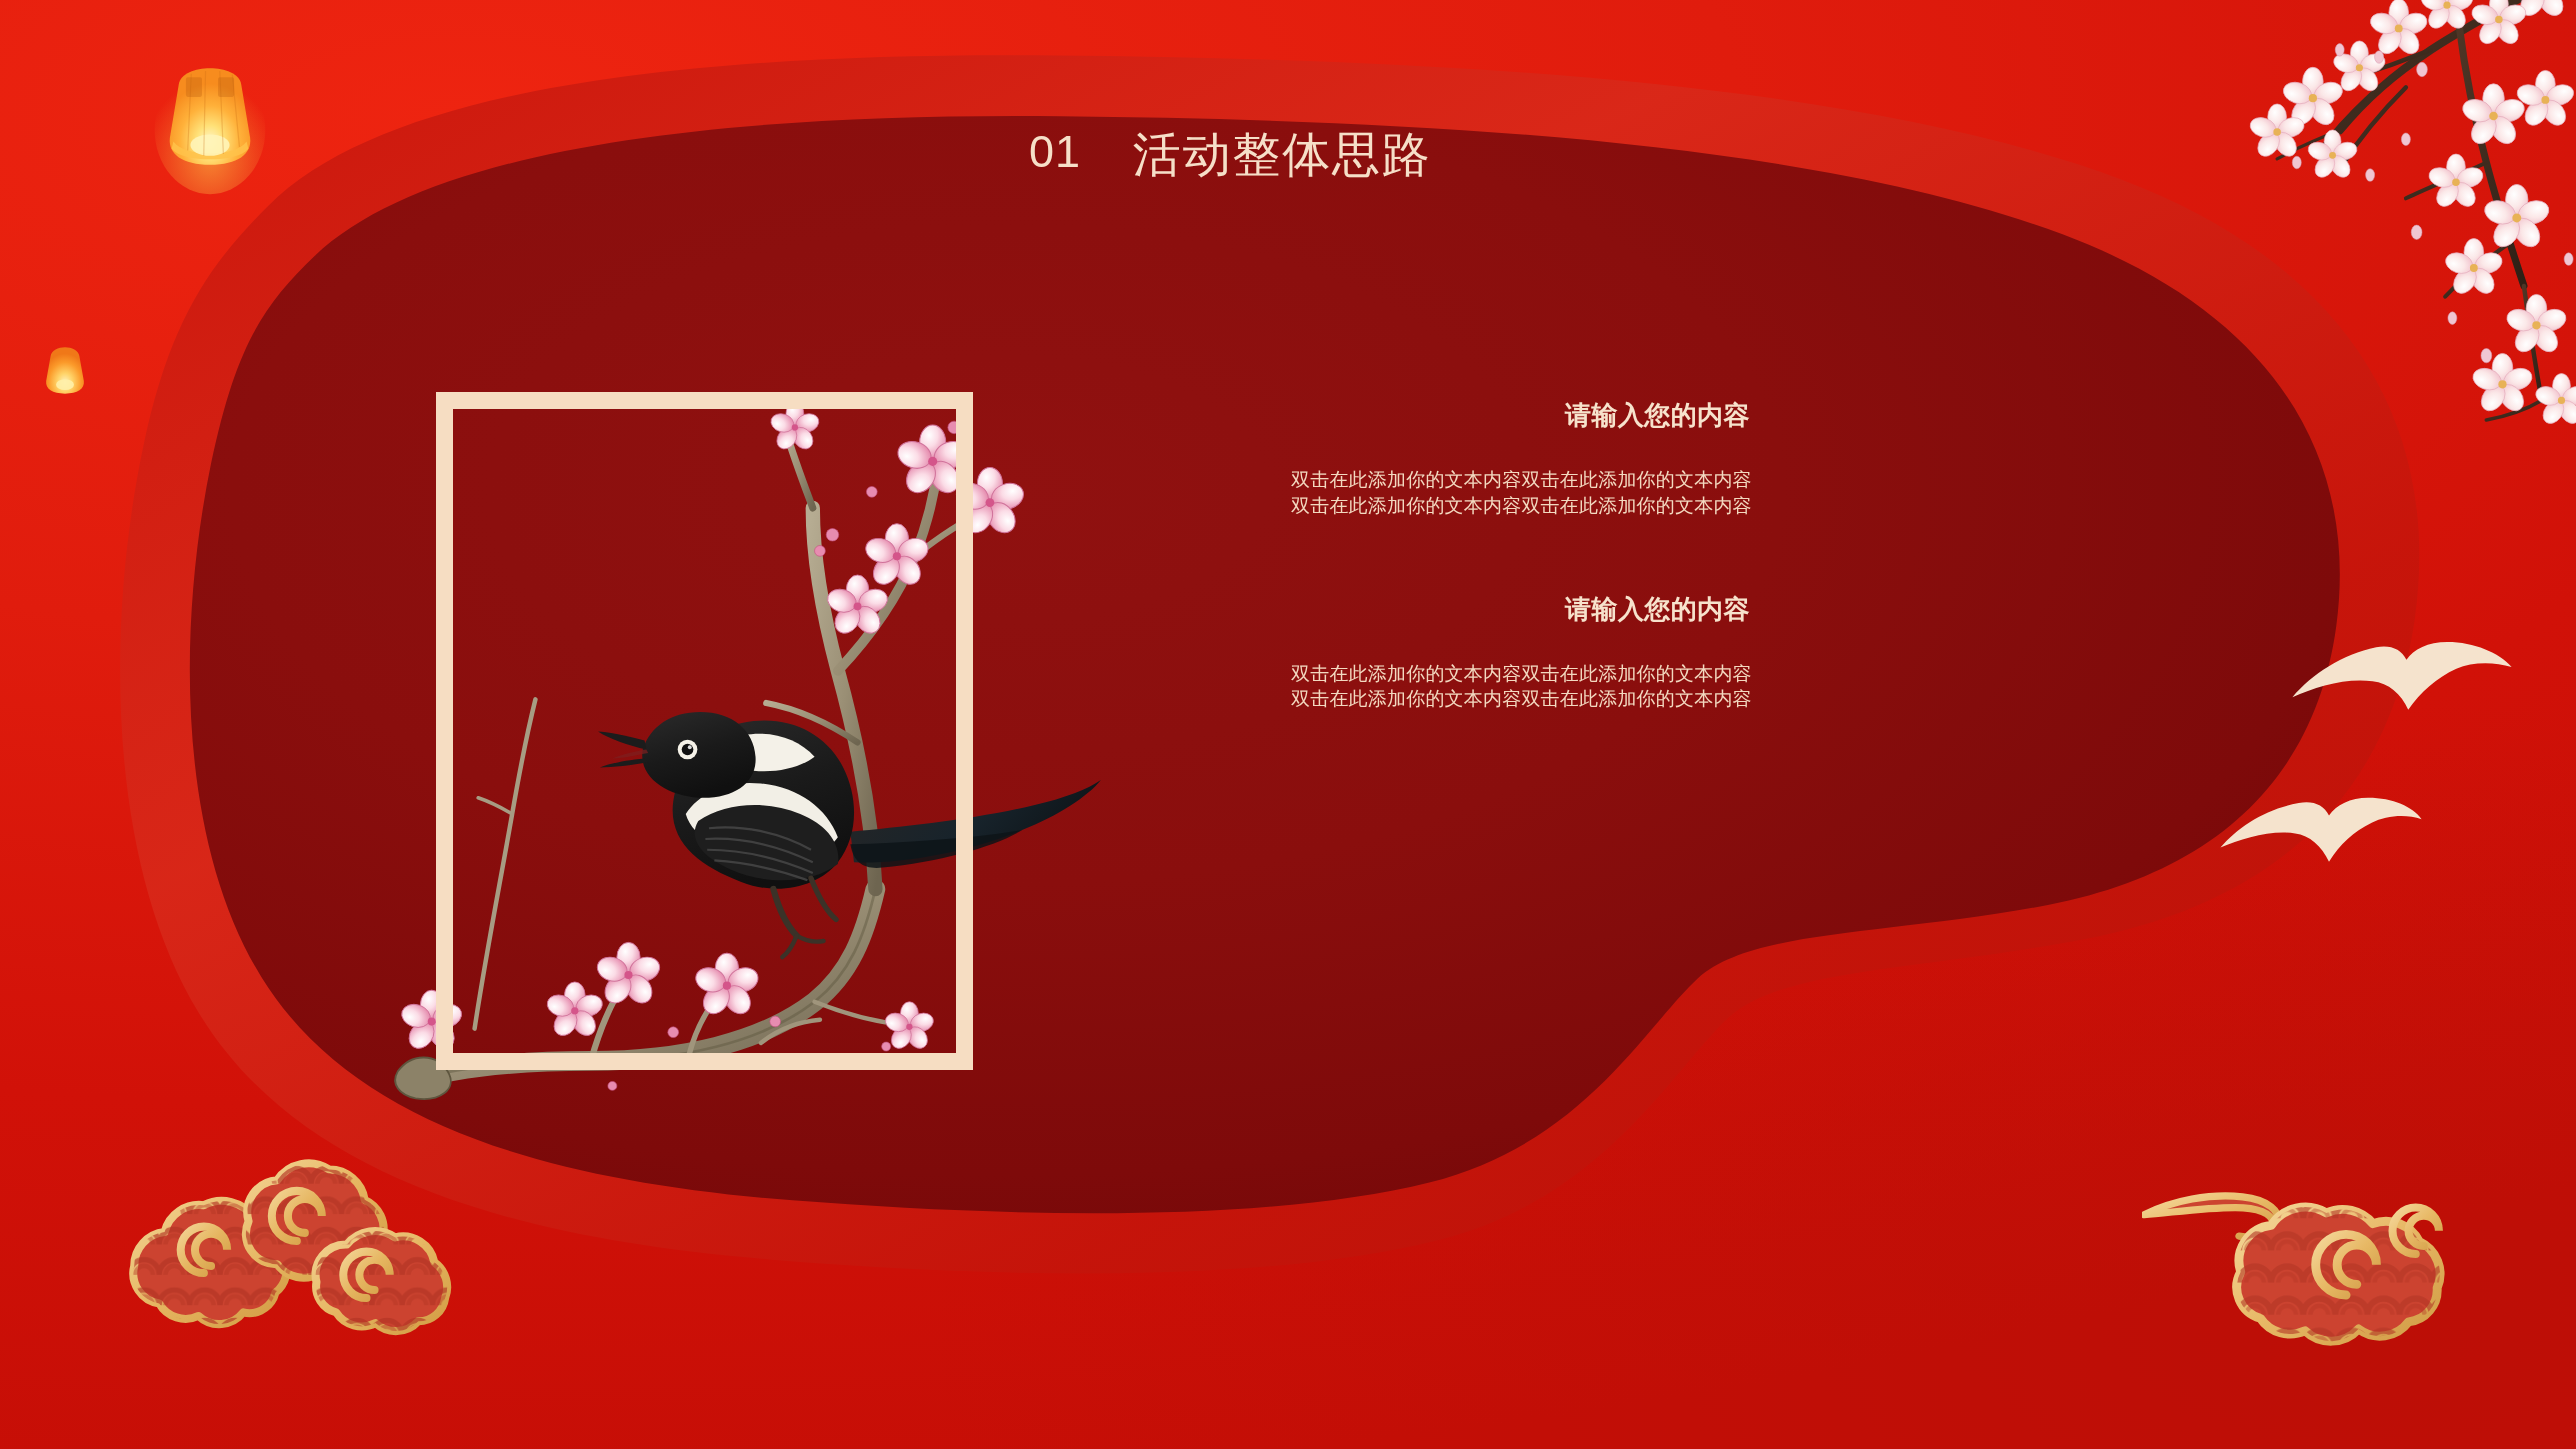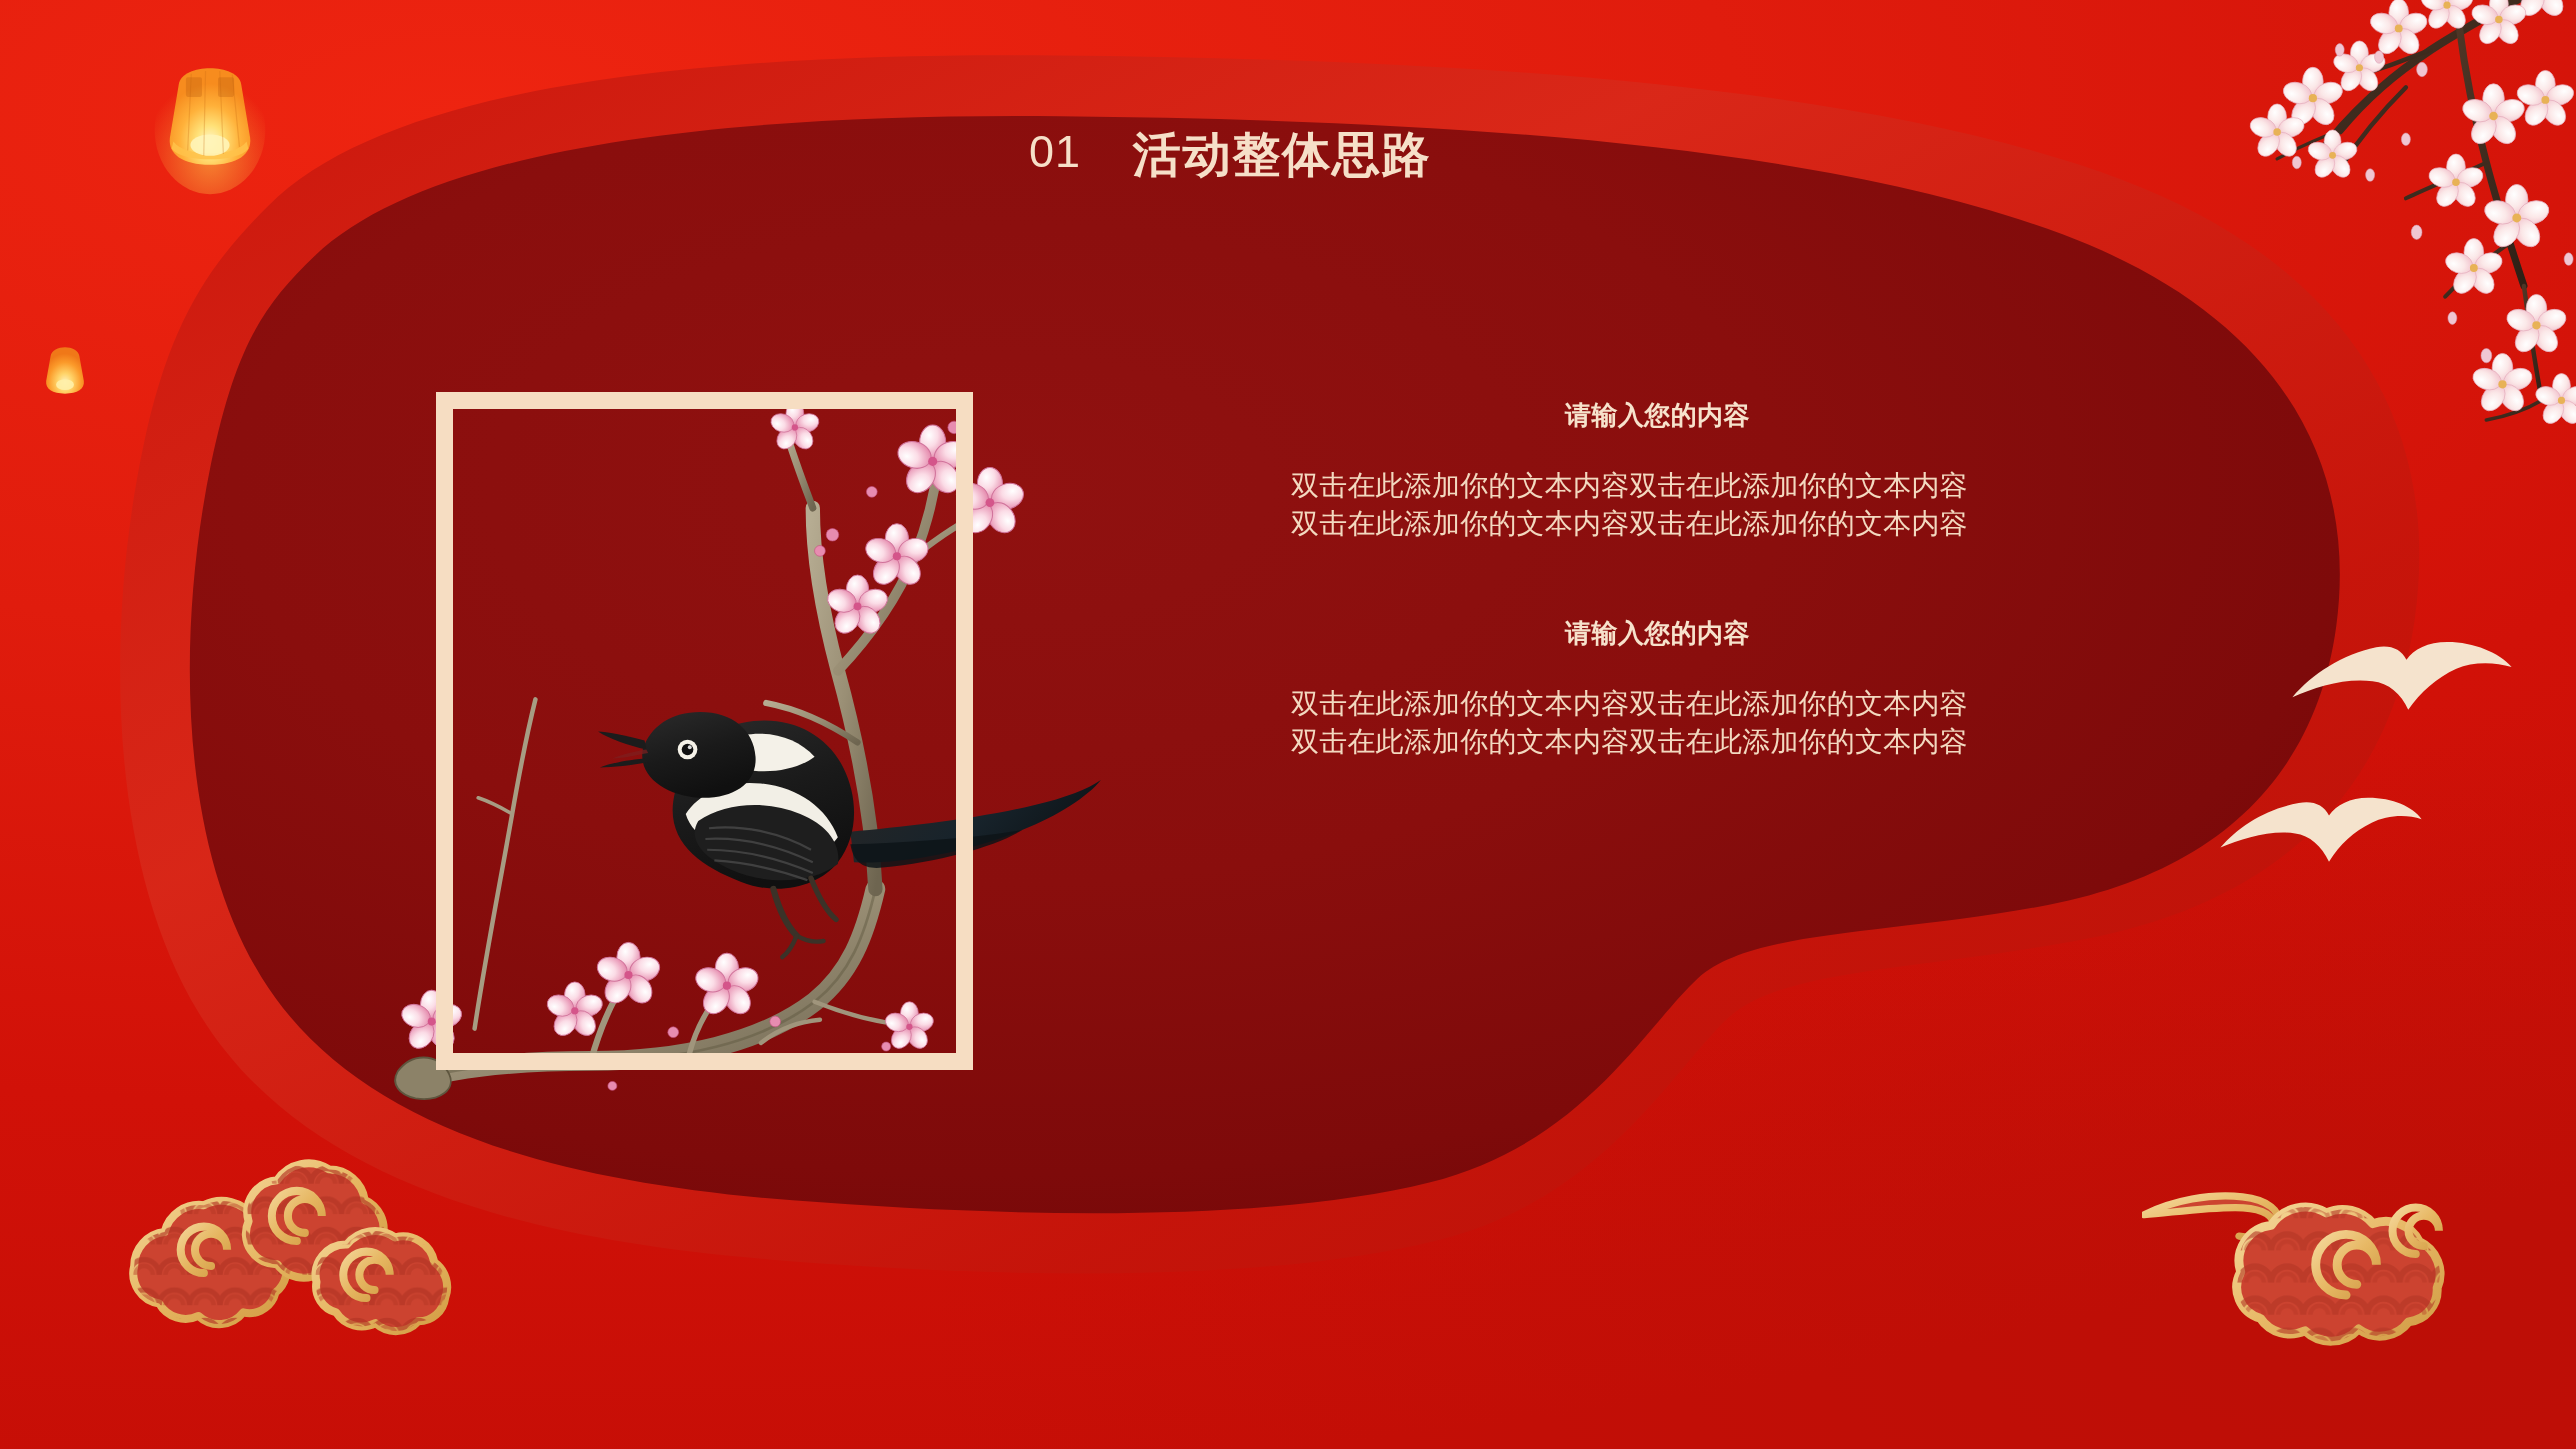--- a/index.html
+++ b/index.html
@@ -67,21 +67,21 @@
     font-family: "Liberation Sans", sans-serif;
     font-weight: 400;
     color: #F6DFC8;
     flex: 0 0 auto;
   }
   .title-text {
     font-size: 48px;
     line-height: 1.22;
     margin-left: 52px;
     font-family: "DejaVu Sans", sans-serif;
-    font-weight: 700;
+    font-weight: 400;
     color: #F6DFC8;
     letter-spacing: 1.8px;
     max-width: 385px;
   }
 
   .content-col {
     position: absolute;
     left: 1291px; top: 398px;
     width: 733px;
   }
@@ -89,21 +89,21 @@
   .content-head {
     font-size: 26px;
     font-weight: bold;
     color: #F7E2CC;
     font-family: "DejaVu Sans", sans-serif;
     letter-spacing: 0.4px;
     margin-bottom: 34px;
     text-align: center;
   }
   .content-line {
-    font-size: 28px;
+    font-size: 19px;
     line-height: 1.36;
     color: #F3D9C0;
     font-family: "DejaVu Serif", serif;
     letter-spacing: 0.2px;
   }
 
   
   .lantern { position: absolute; }
   .lantern svg { display:block; }
 

